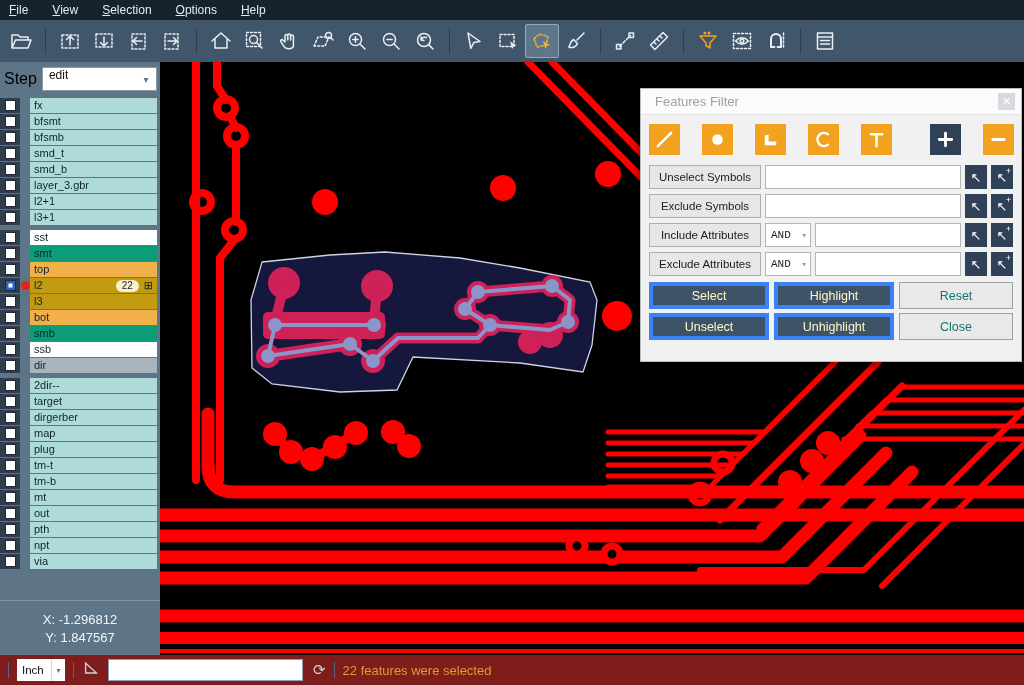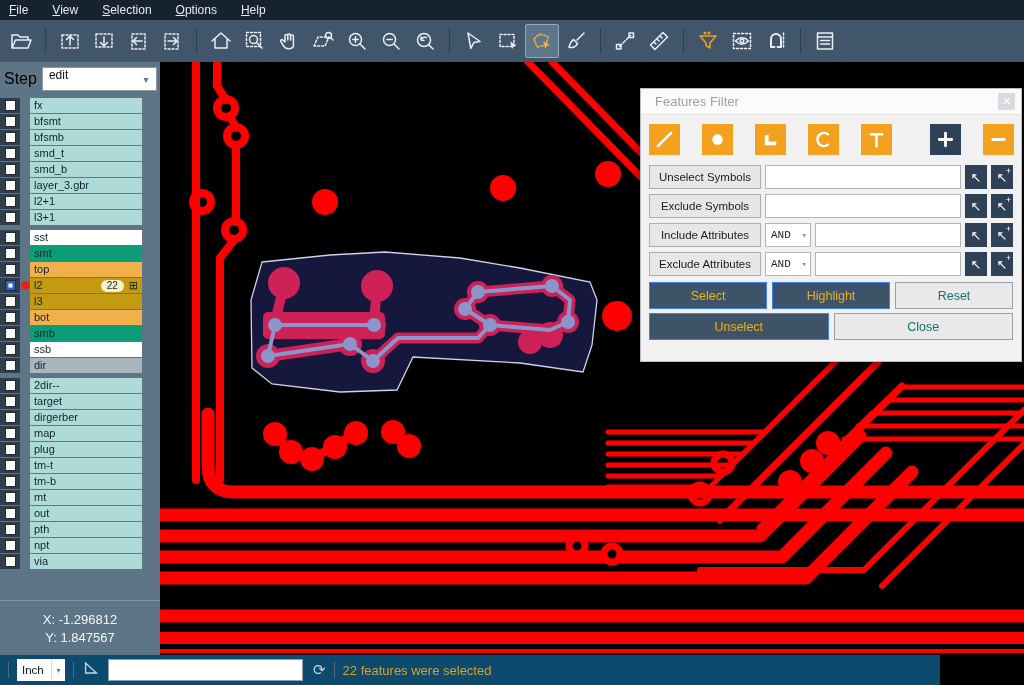--- a/index.html
+++ b/index.html
@@ -33,21 +33,21 @@
   .stepselect .chev { margin-left:auto; width:20px; align-self:stretch; display:flex;
     align-items:center; justify-content:center; color:#6b7680; font-size:10px; }
   .layer-list { padding-top:2px; }
   .layer-group { margin-bottom:5px; }
   .layer-row { display:flex; height:15px; margin-bottom:1px; align-items:stretch; }
   .cbcell { width:20px; background:#2e3e4c; display:flex; align-items:center; justify-content:center; flex:none; }
   .cb { width:11px; height:11px; background:#fff; border:1px solid #202a33; }
   .cb.checked { background:#2a62c9; box-shadow:inset 0 0 0 2.5px #2a62c9, inset 0 0 0 6px #fff; }
   .gutter { width:10px; flex:none; display:flex; align-items:center; justify-content:center; }
   .dot { width:9px; height:9px; border-radius:50%; background:#e82019; }
-  .lbar { flex:1; margin-right:18px; display:flex; align-items:center; font-size:11px;
+  .lbar { flex:1; margin-right:3px; display:flex; align-items:center; font-size:11px;
     color:#0f2430; padding:0 4px 0 4px; line-height:15px; white-space:nowrap; }
   .bg-cyan{background:#aedad8} .bg-green{background:#0c9c77} .bg-amber{background:#f2b04b}
   .bg-mustard{background:#c39b12} .bg-white{background:#ffffff} .bg-gray{background:#a9b5bd}
   .badge { margin-left:auto; background:#f7f0cf; border-radius:7px; font-size:10px;
     padding:0 6px; height:12px; line-height:12px; color:#1c1c1c; }
   .gridico { font-size:11px; color:#20262b; margin-left:5px; line-height:15px; }
   .coords { position:absolute; left:0; bottom:0; width:160px; border-top:1px solid #7e95a5;
     padding:8px 9px 10px; color:#f3f7fa; font-size:13px; }
   .coords div { margin-top:3px;text-align:center; }
 
@@ -77,25 +77,25 @@
   .finput { flex:1; height:24px; border:1px solid #b2b6ba; background:#fff; font-size:12px; padding:0 4px; min-width:0; }
   .andsel { width:46px; height:24px; background:#fff; border:1px solid #b2b6ba; display:flex;
     align-items:center; font-size:11px; color:#222; padding-left:5px; flex:none;font-family:Liberation Mono, monospace; }
   .andsel .chev { margin-left:auto; font-size:9px; color:#8a9096; padding-right:3px; }
   .abtn { width:22px; height:24px; background:#2f4156; color:#fff; display:flex; align-items:center;
     justify-content:center; font-size:13px; flex:none; position:relative; }
   .abtn .plus { position:absolute; top:1px; right:2px; font-size:9px; }
   .drow-actions { display:flex; padding:4px 8px 0 8px; gap:5px; }
   .actbtn { flex:1; height:27px; display:flex; align-items:center; justify-content:center;
     font-size:12.5px; }
-  .actbtn.navy { background:#3f5368; color:#eab308; border:1px solid #3b82f6; }
+  .actbtn.navy { background:#3f5368; color:#fef9c3; border:4px solid #3b82f6; }
   .actbtn.light { background:#e9e9e9; color:#0f766e; border:1px solid #9aa0a5; }
 
   
-  .bottombar { position:absolute; left:0; bottom:0; width:940px; height:30px; background:#0c4a6e;
+  .bottombar { position:absolute; left:0; bottom:0; width:1024px; height:30px; background:#7f1d1d;
     display:flex; align-items:center; }
   .bsep { width:1px; height:16px; background:#55677c; margin:0 8px; flex:none; }
   .unitsel { width:48px; height:22px; background:#fff; display:flex; align-items:center;
     font-size:11.5px; color:#111; padding-left:5px; }
   .unitsel .chev { margin-left:auto; width:14px; align-self:stretch; border-left:1px solid #d9d9d9;
     display:flex; align-items:center; justify-content:center; font-size:8px; color:#777; }
   .cornerico svg { width:18px; height:18px; stroke:#c9d2da; fill:none; stroke-width:1.5; }
   .binput { width:195px; height:22px; border:1px solid #8fa0b0; background:#fff; margin-left:8px; font-size:12px; padding:0 4px; }
   .syncico { color:#c9d2da; font-size:15px; margin-left:10px; }
   .statusmsg { color:#dd9f2e; font-size:13px; }
@@ -741,20 +741,21 @@
     <div class="abtn">↖<span class="plus">+</span></div>
   </div>
 
   <div class="drow-actions">
     <div class="actbtn navy">Select</div>
     <div class="actbtn navy">Highlight</div>
     <div class="actbtn light">Reset</div>
   </div>
   <div class="drow-actions">
     <div class="actbtn navy">Unselect</div>
+    <div class="actbtn navy">Unhighlight</div>
     <div class="actbtn light">Close</div>
   </div>
 </div>
 
 <div class="bottombar">
   <div class="bsep"></div>
   <div class="unitsel">
     <span>Inch</span>
     <span class="chev">▾</span>
   </div>

